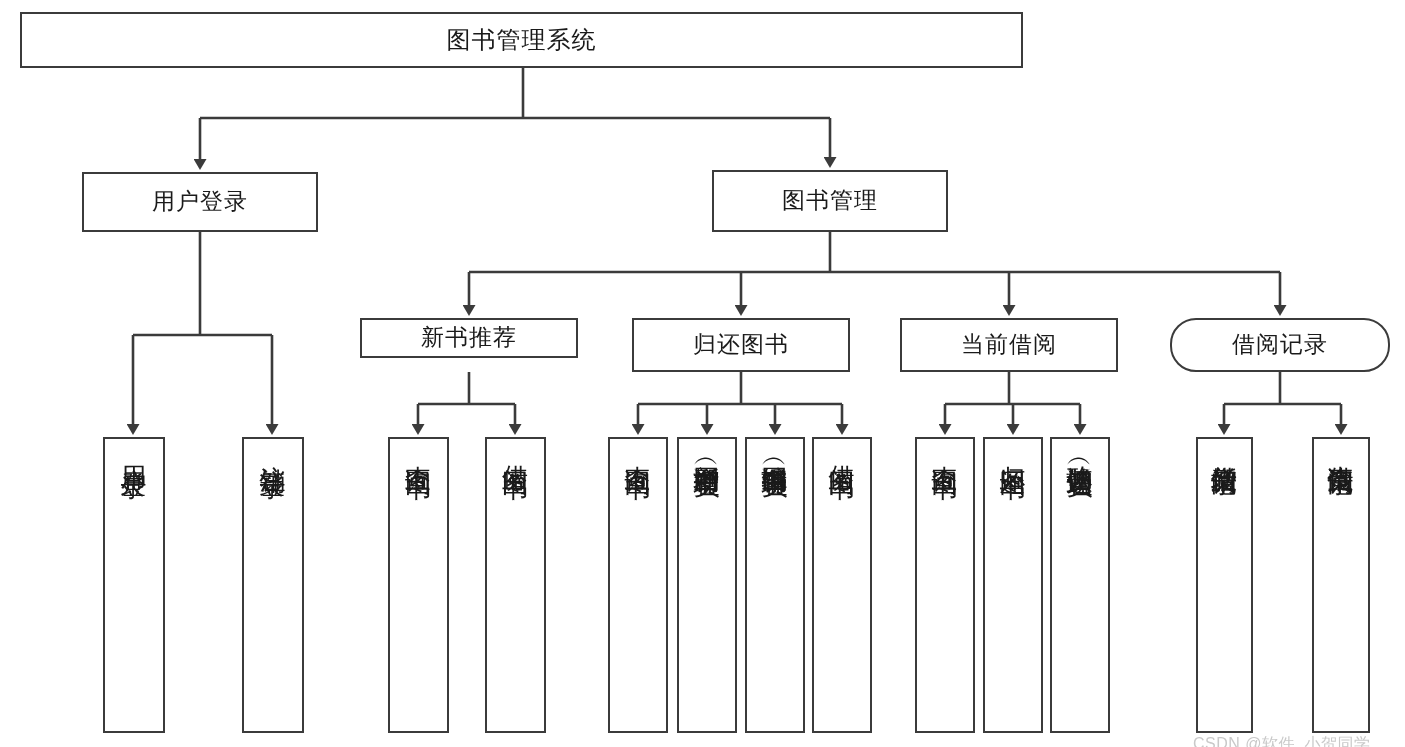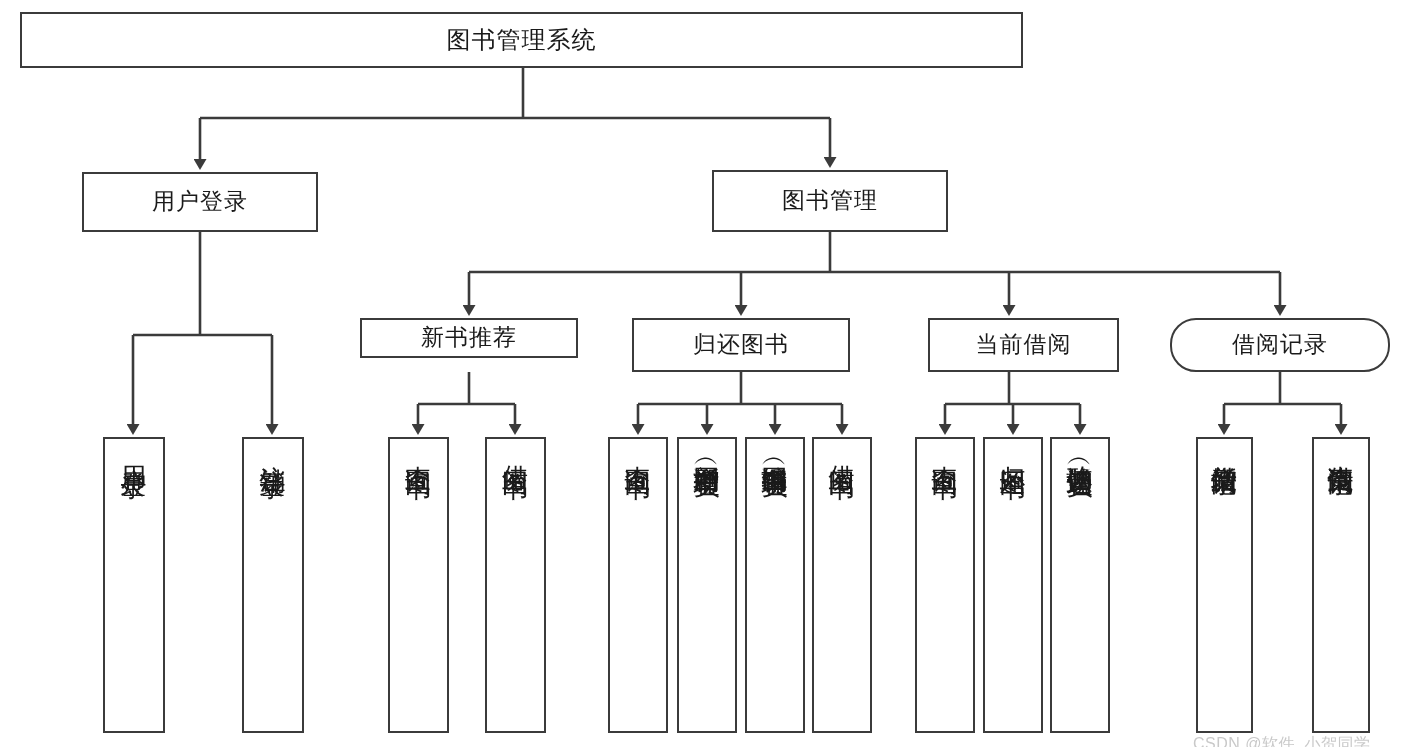--- a/index.html
+++ b/index.html
@@ -144,21 +144,21 @@
   <div class="node-box node-h" style="left:712px; top:170px; width:236px; height:62px;">
     <span class="node-label">图书管理</span>
   </div>
 
   <div class="node-box node-h" style="left:360px; top:318px; width:218px; height:40px;">
     <span class="node-label">新书推荐</span>
   </div>
   <div class="node-box node-h" style="left:632px; top:318px; width:218px; height:54px;">
     <span class="node-label">归还图书</span>
   </div>
-  <div class="node-box node-h" style="left:928px; top:318px; width:191px; height:54px;">
+  <div class="node-box node-h" style="left:900px; top:318px; width:218px; height:54px;">
     <span class="node-label">当前借阅</span>
   </div>
   <div class="node-box node-h" style="left:1170px; top:318px; width:220px; height:54px;border-radius:26px;">
     <span class="node-label">借阅记录</span>
   </div>
 
   <div class="node-box node-v" style="left:103px; top:437px; width:62px; height:296px;">
     <span class="node-label">用户登录</span>
   </div>
   <div class="node-box node-v" style="left:242px; top:437px; width:62px; height:296px;">

